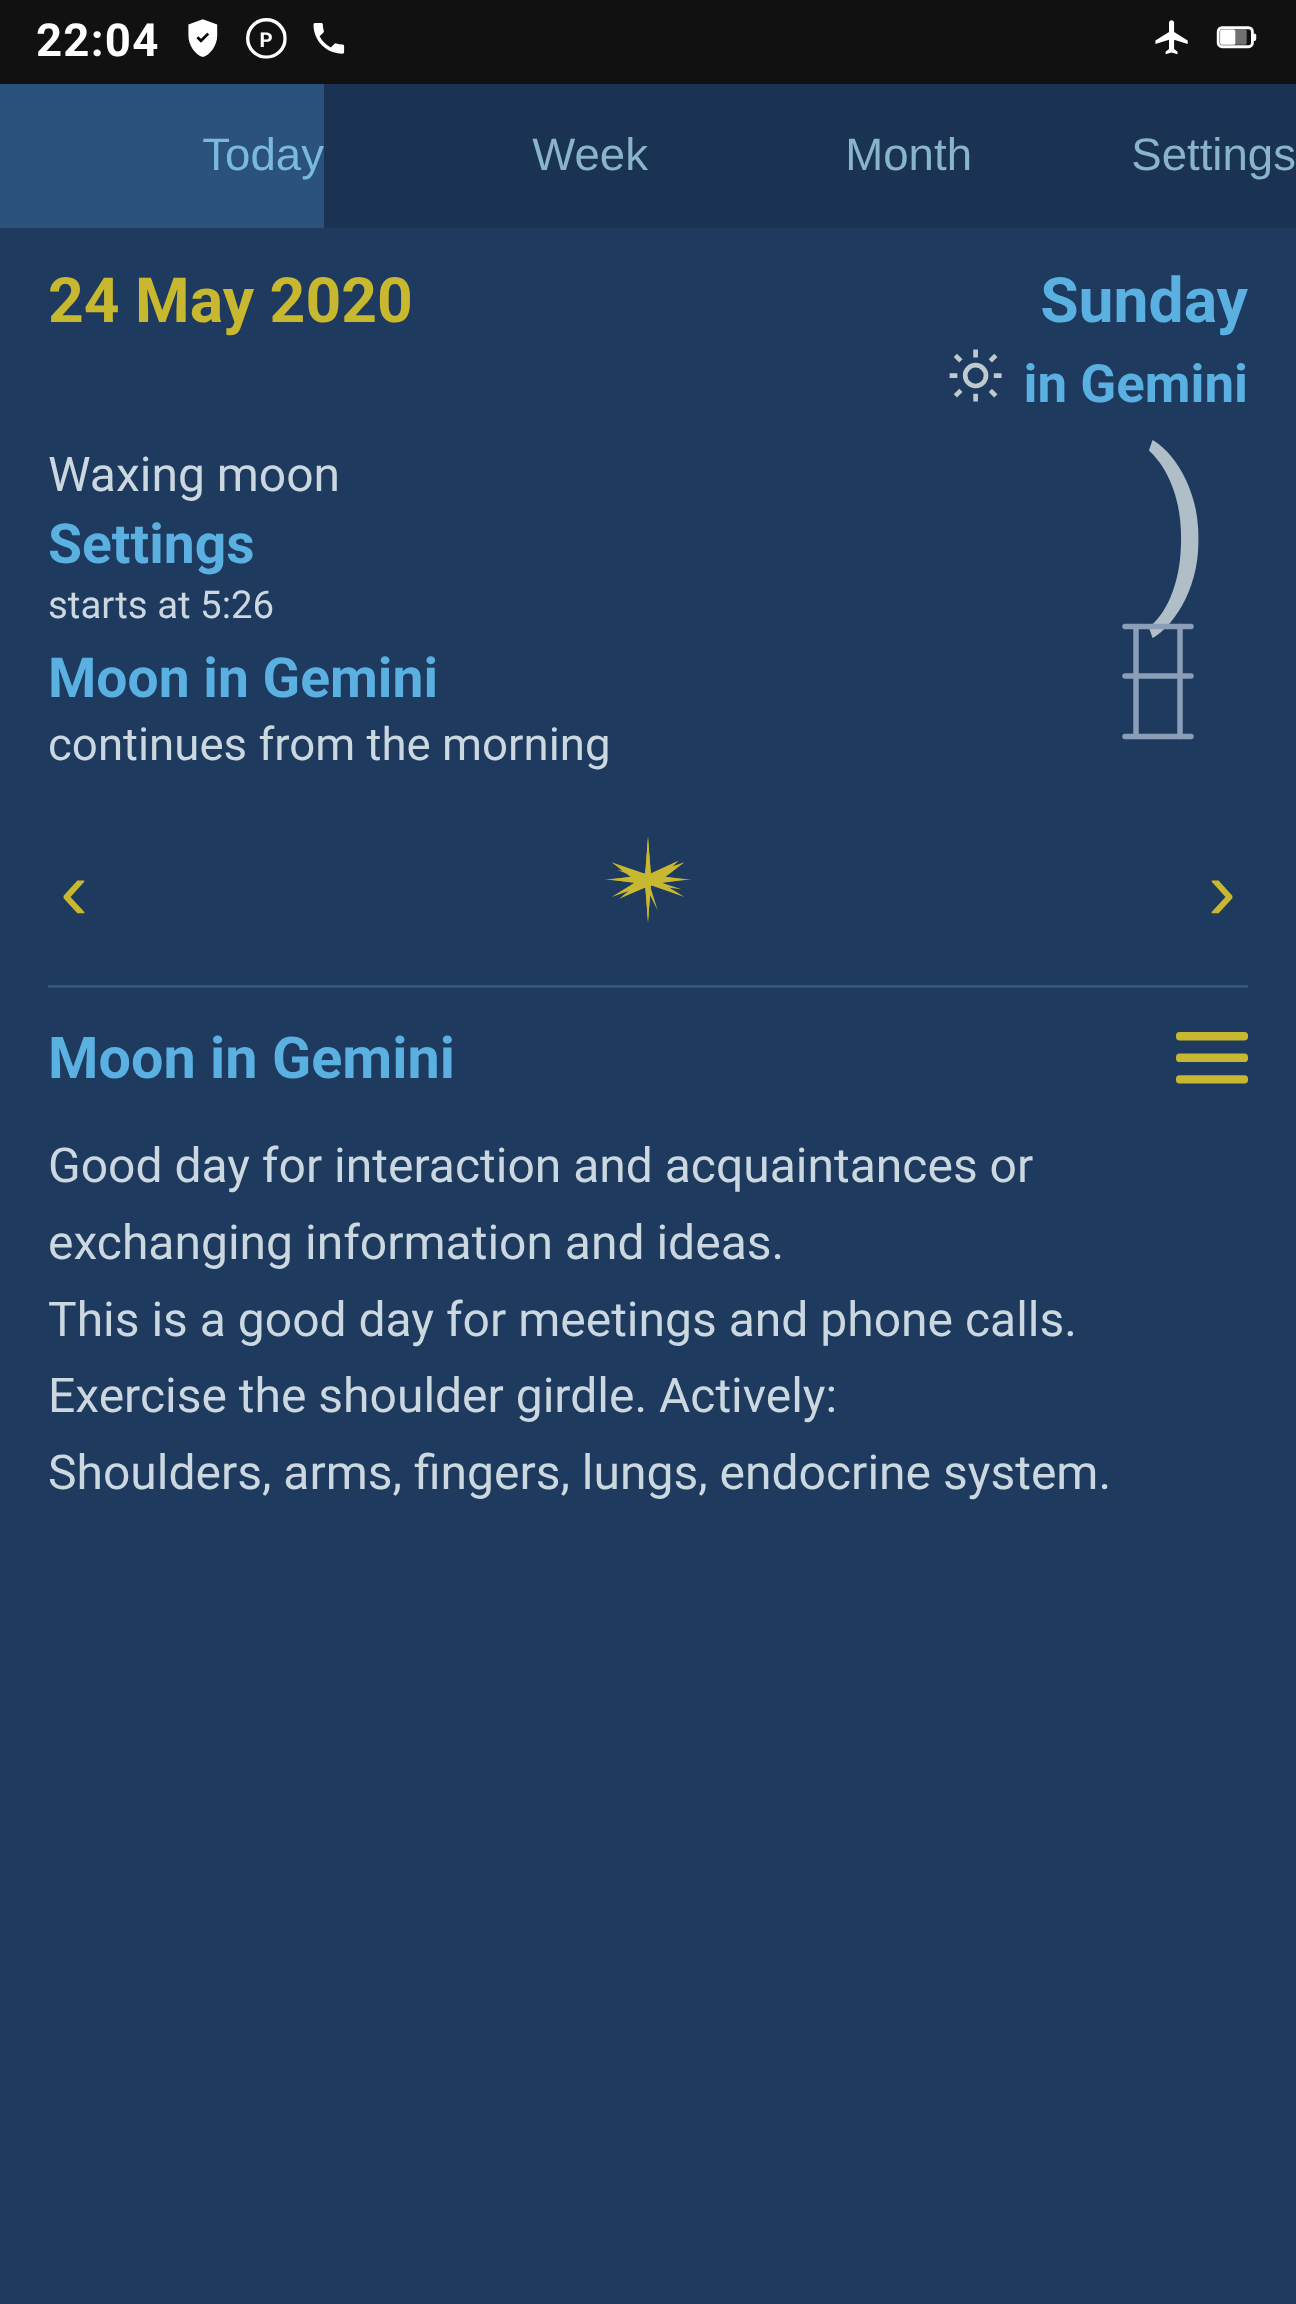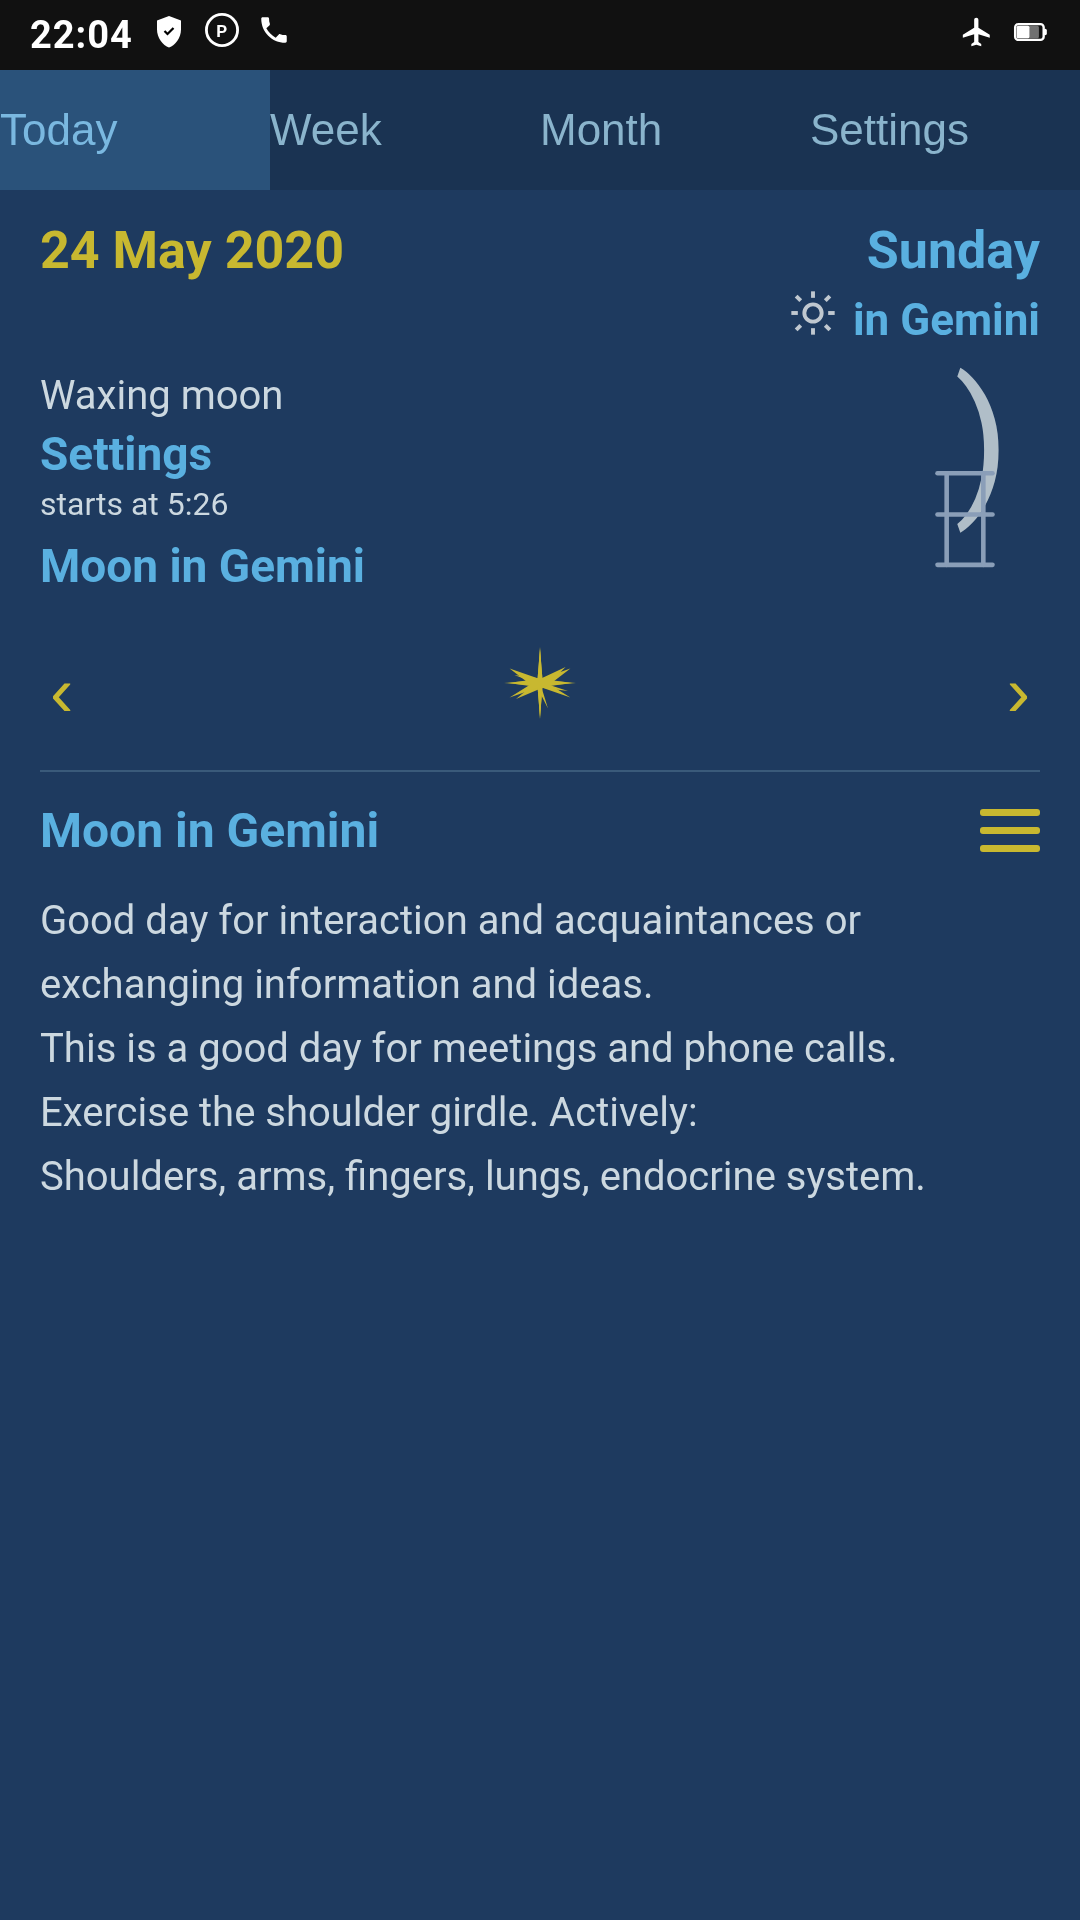--- a/index.html
+++ b/index.html
@@ -18,21 +18,21 @@
     .status-bar {
       background-color: #111;
       height: 70px;
       display: flex;
       align-items: center;
       justify-content: space-between;
       padding: 0 30px;
     }
     .status-bar-left {
       display: flex;
-      align-items: flex-start;
+      align-items: flex-end;
       gap: 18px;
     }
     .status-time {
       color: #fff;
       font-size: 38px;
       font-weight: bold;
       letter-spacing: 1px;
     }
     .status-icon {
       color: #fff;
@@ -48,22 +48,22 @@
     .tab-bar {
       background-color: #1a3352;
       display: flex;
       height: 120px;
       align-items: stretch;
     }
     .tab-item {
       flex: 1;
       display: flex;
       align-items: center;
-      justify-content: flex-start;
-      font-size: 44px;
+      justify-content: flex-end;
+      font-size: 38px;
       color: #8ab4cc;
       cursor: pointer;
       border: none;
       background: transparent;
     }
     .tab-item.active {
       background-color: #2a527a;
       color: #7ab8e0;
     }
 
@@ -307,20 +307,21 @@
         <span class="in-gemini">in Gemini</span>
       </div>
     </div>
   </div>
 
   <div class="moon-block">
     <div class="waxing-moon">Waxing moon</div>
     <div class="leopard-name">Settings</div>
     <div class="starts-at">starts at 5:26</div>
     <div class="moon-in-gemini">Moon in Gemini</div>
+    <div class="continues-text">continues from the morning</div>
 
     <div class="moon-crescent" style="top: -10px; right: 30px; font-size: 160px; color: #b0bec8;">)</div>
 
     <div class="gemini-symbol" style="right: 20px; bottom: 0px; color: #8a9eb8; font-size: 120px;">
       
       <svg width="110" height="110" viewBox="0 0 100 120" fill="none" stroke="#8a9eb8" stroke-width="5" stroke-linecap="round">
 
         <line x1="20" y1="10" x2="80" y2="10"></line>
         <line x1="20" y1="110" x2="80" y2="110"></line>
         <line x1="30" y1="10" x2="30" y2="110"></line>

